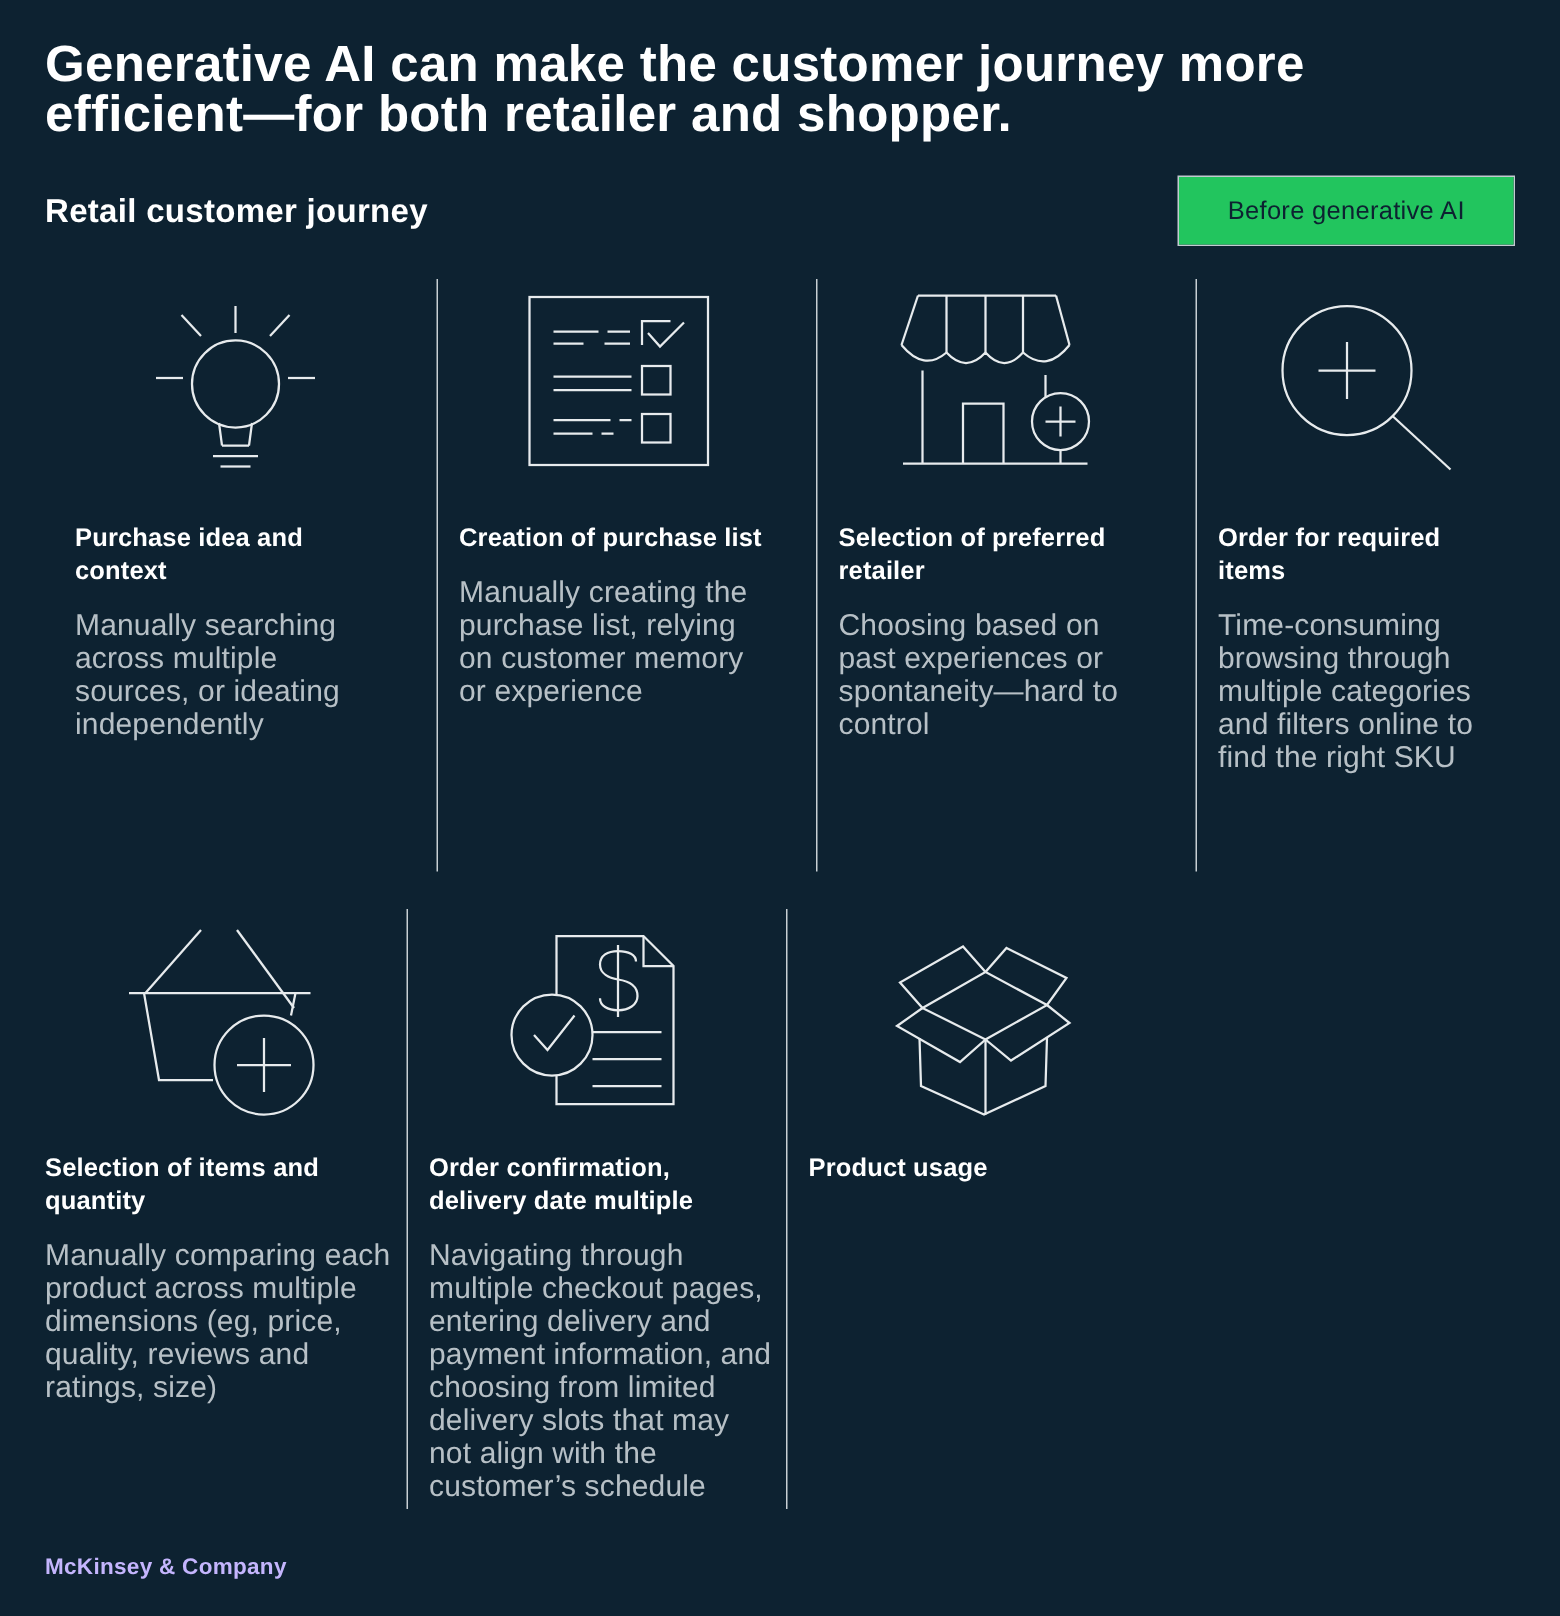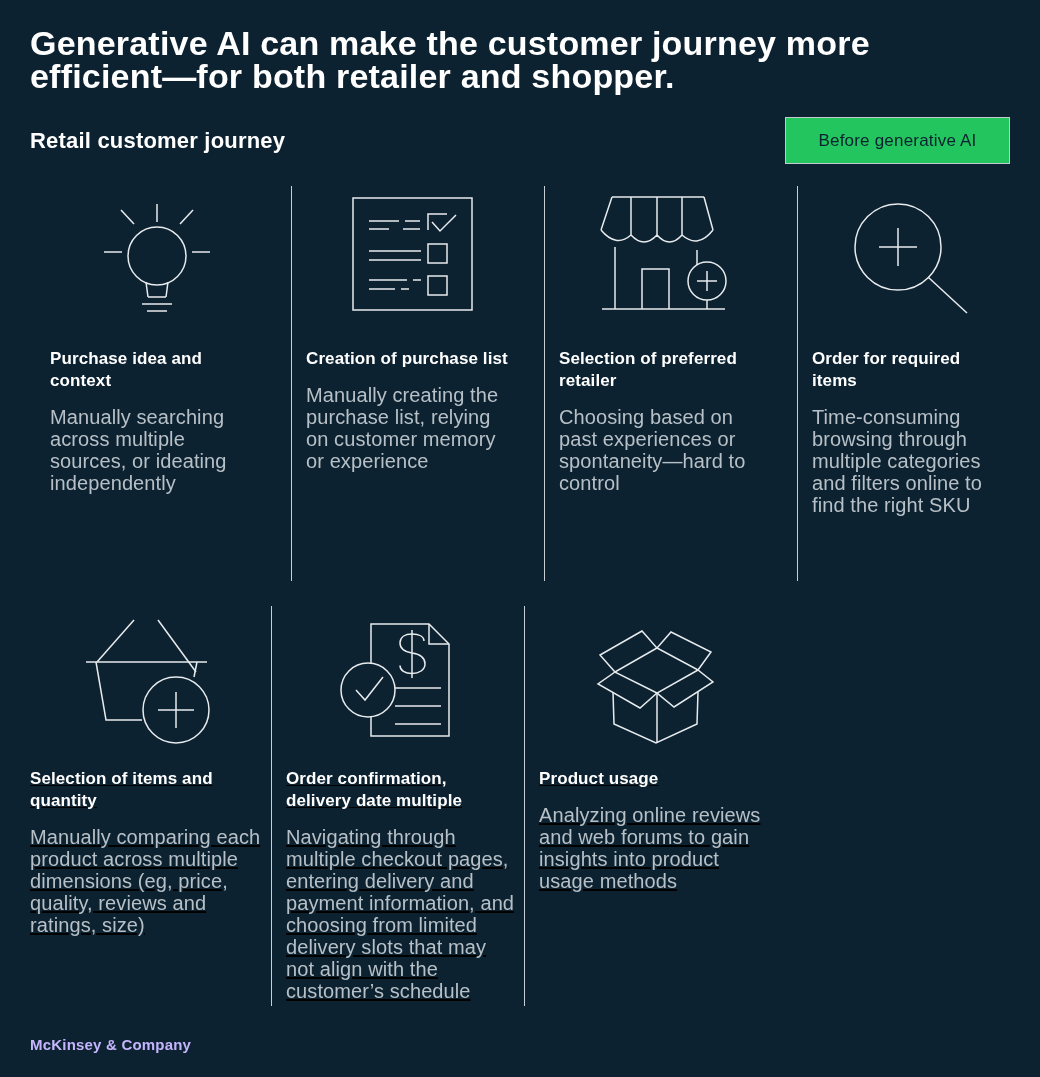--- a/index.html
+++ b/index.html
@@ -30,21 +30,21 @@
     font-size:17px; color:#ffffff; cursor:pointer; letter-spacing:0.2px;
   }
   .tab.active { background:#22c55e; color:#0d2231; }
 
   .grid { margin-top:22px; }
   .row { display:grid; grid-template-columns:241px 253px 253px 233px; }
   .row.row2 { margin-top:25px; }
   .cell { box-sizing:border-box; padding:0 8px 0 14px; border-left:1px solid #c8cfd4; }
   .cell.first { border-left:none; padding-left:0; padding-right:10px; }
   .row1 .cell { min-height:395px;margin-left:20px; }
-  .row2 .cell { min-height:400px;text-decoration:underline; }
+  .row2 .cell { min-height:400px; }
 
   .icon-wrap { height:140px; margin-top:4px; display:flex; align-items:center; justify-content:center; }
   .icon-wrap svg { display:block; }
 
   .step-title {
     margin-top:18px; color:#ffffff; font-size:17px; font-weight:700;
     line-height:22px; letter-spacing:0.1px;
   }
   .step-desc {
     margin-top:14px; color:#b7c0c6; font-size:20px; font-weight:400;
@@ -206,21 +206,20 @@
               <path d="M58,21 L16,45 L31,62 L73,38 Z"></path>
               <path d="M87,22 L127,42 L114,60 L73,38 Z"></path>
               <path d="M31,62 L14,74 L56,98 L73,83 Z"></path>
               <path d="M114,60 L129,72 L90,97 L73,83 Z"></path>
               <path d="M29,82 L30,114 L72,133 L113,114 L114,82"></path>
               <path d="M73,84 V133"></path>
             </g>
           </svg>
         </div>
         <div class="step-title">Product usage</div>
-        <div class="step-desc">Analyzing online reviews and web forums to gain insights into product usage methods</div>
       </div>
 
     </div>
 
   </div>
 
 </div>
 
 <div class="footer">McKinsey &amp; Company</div>
 

